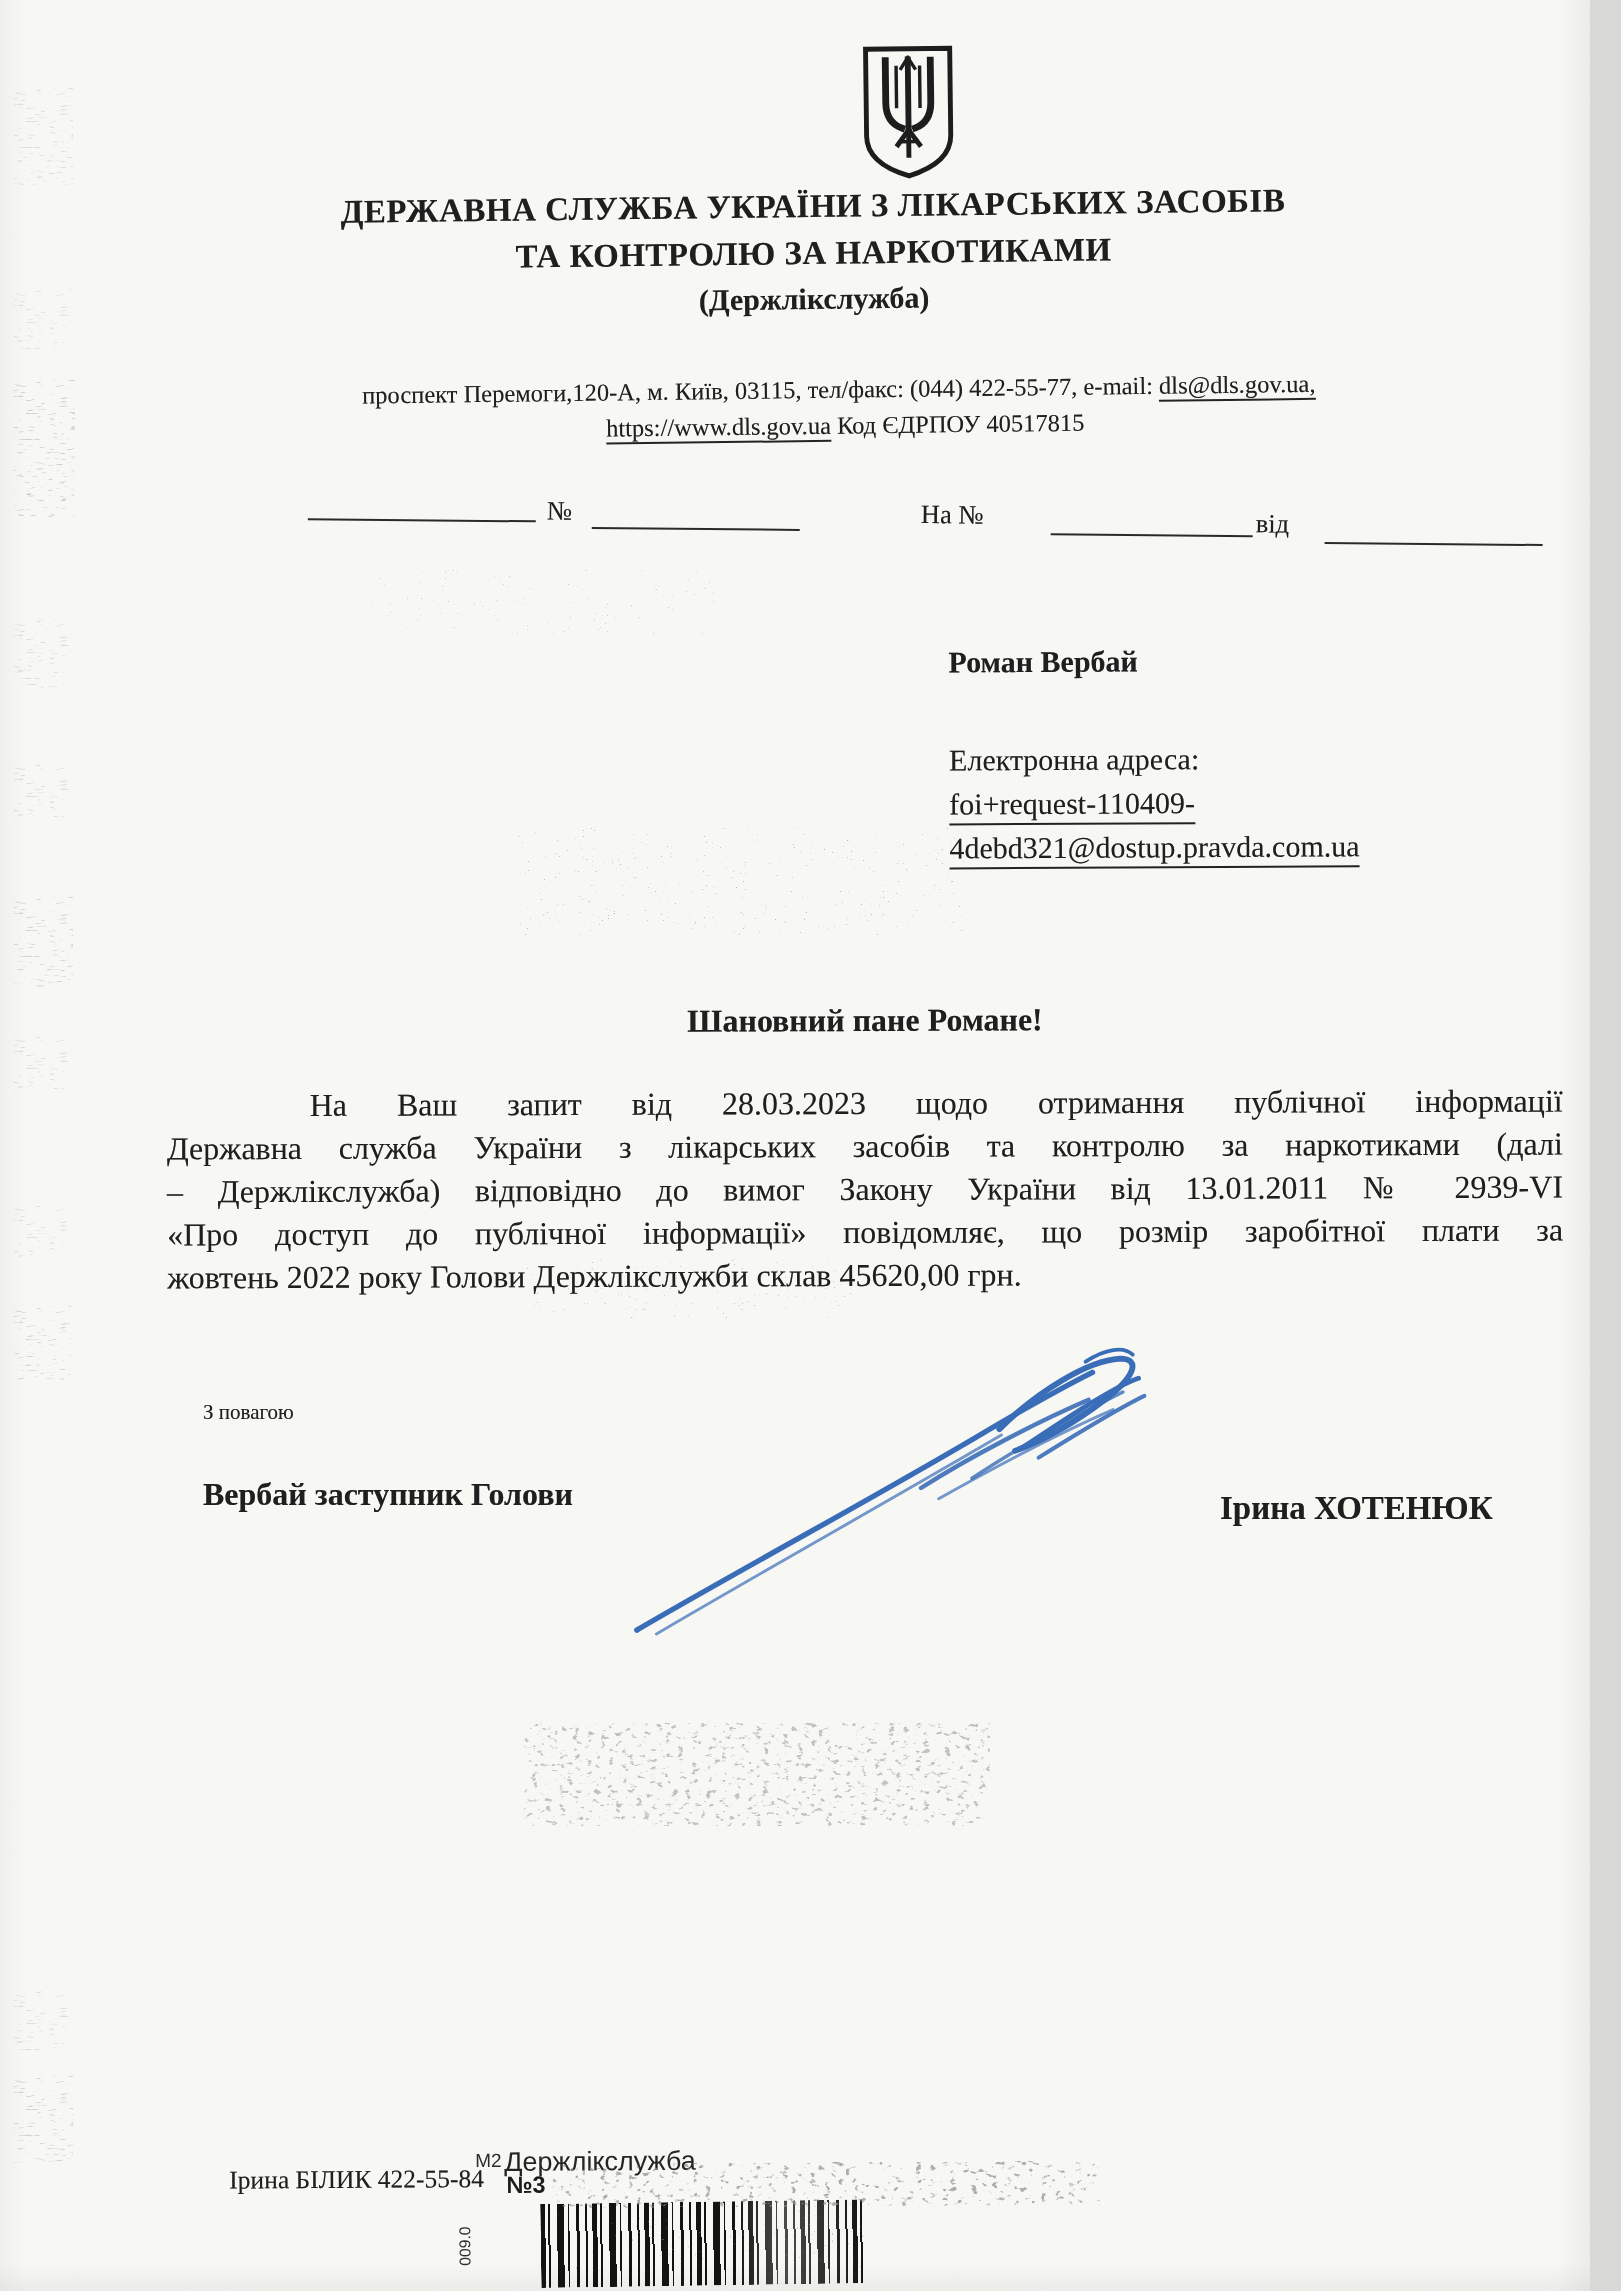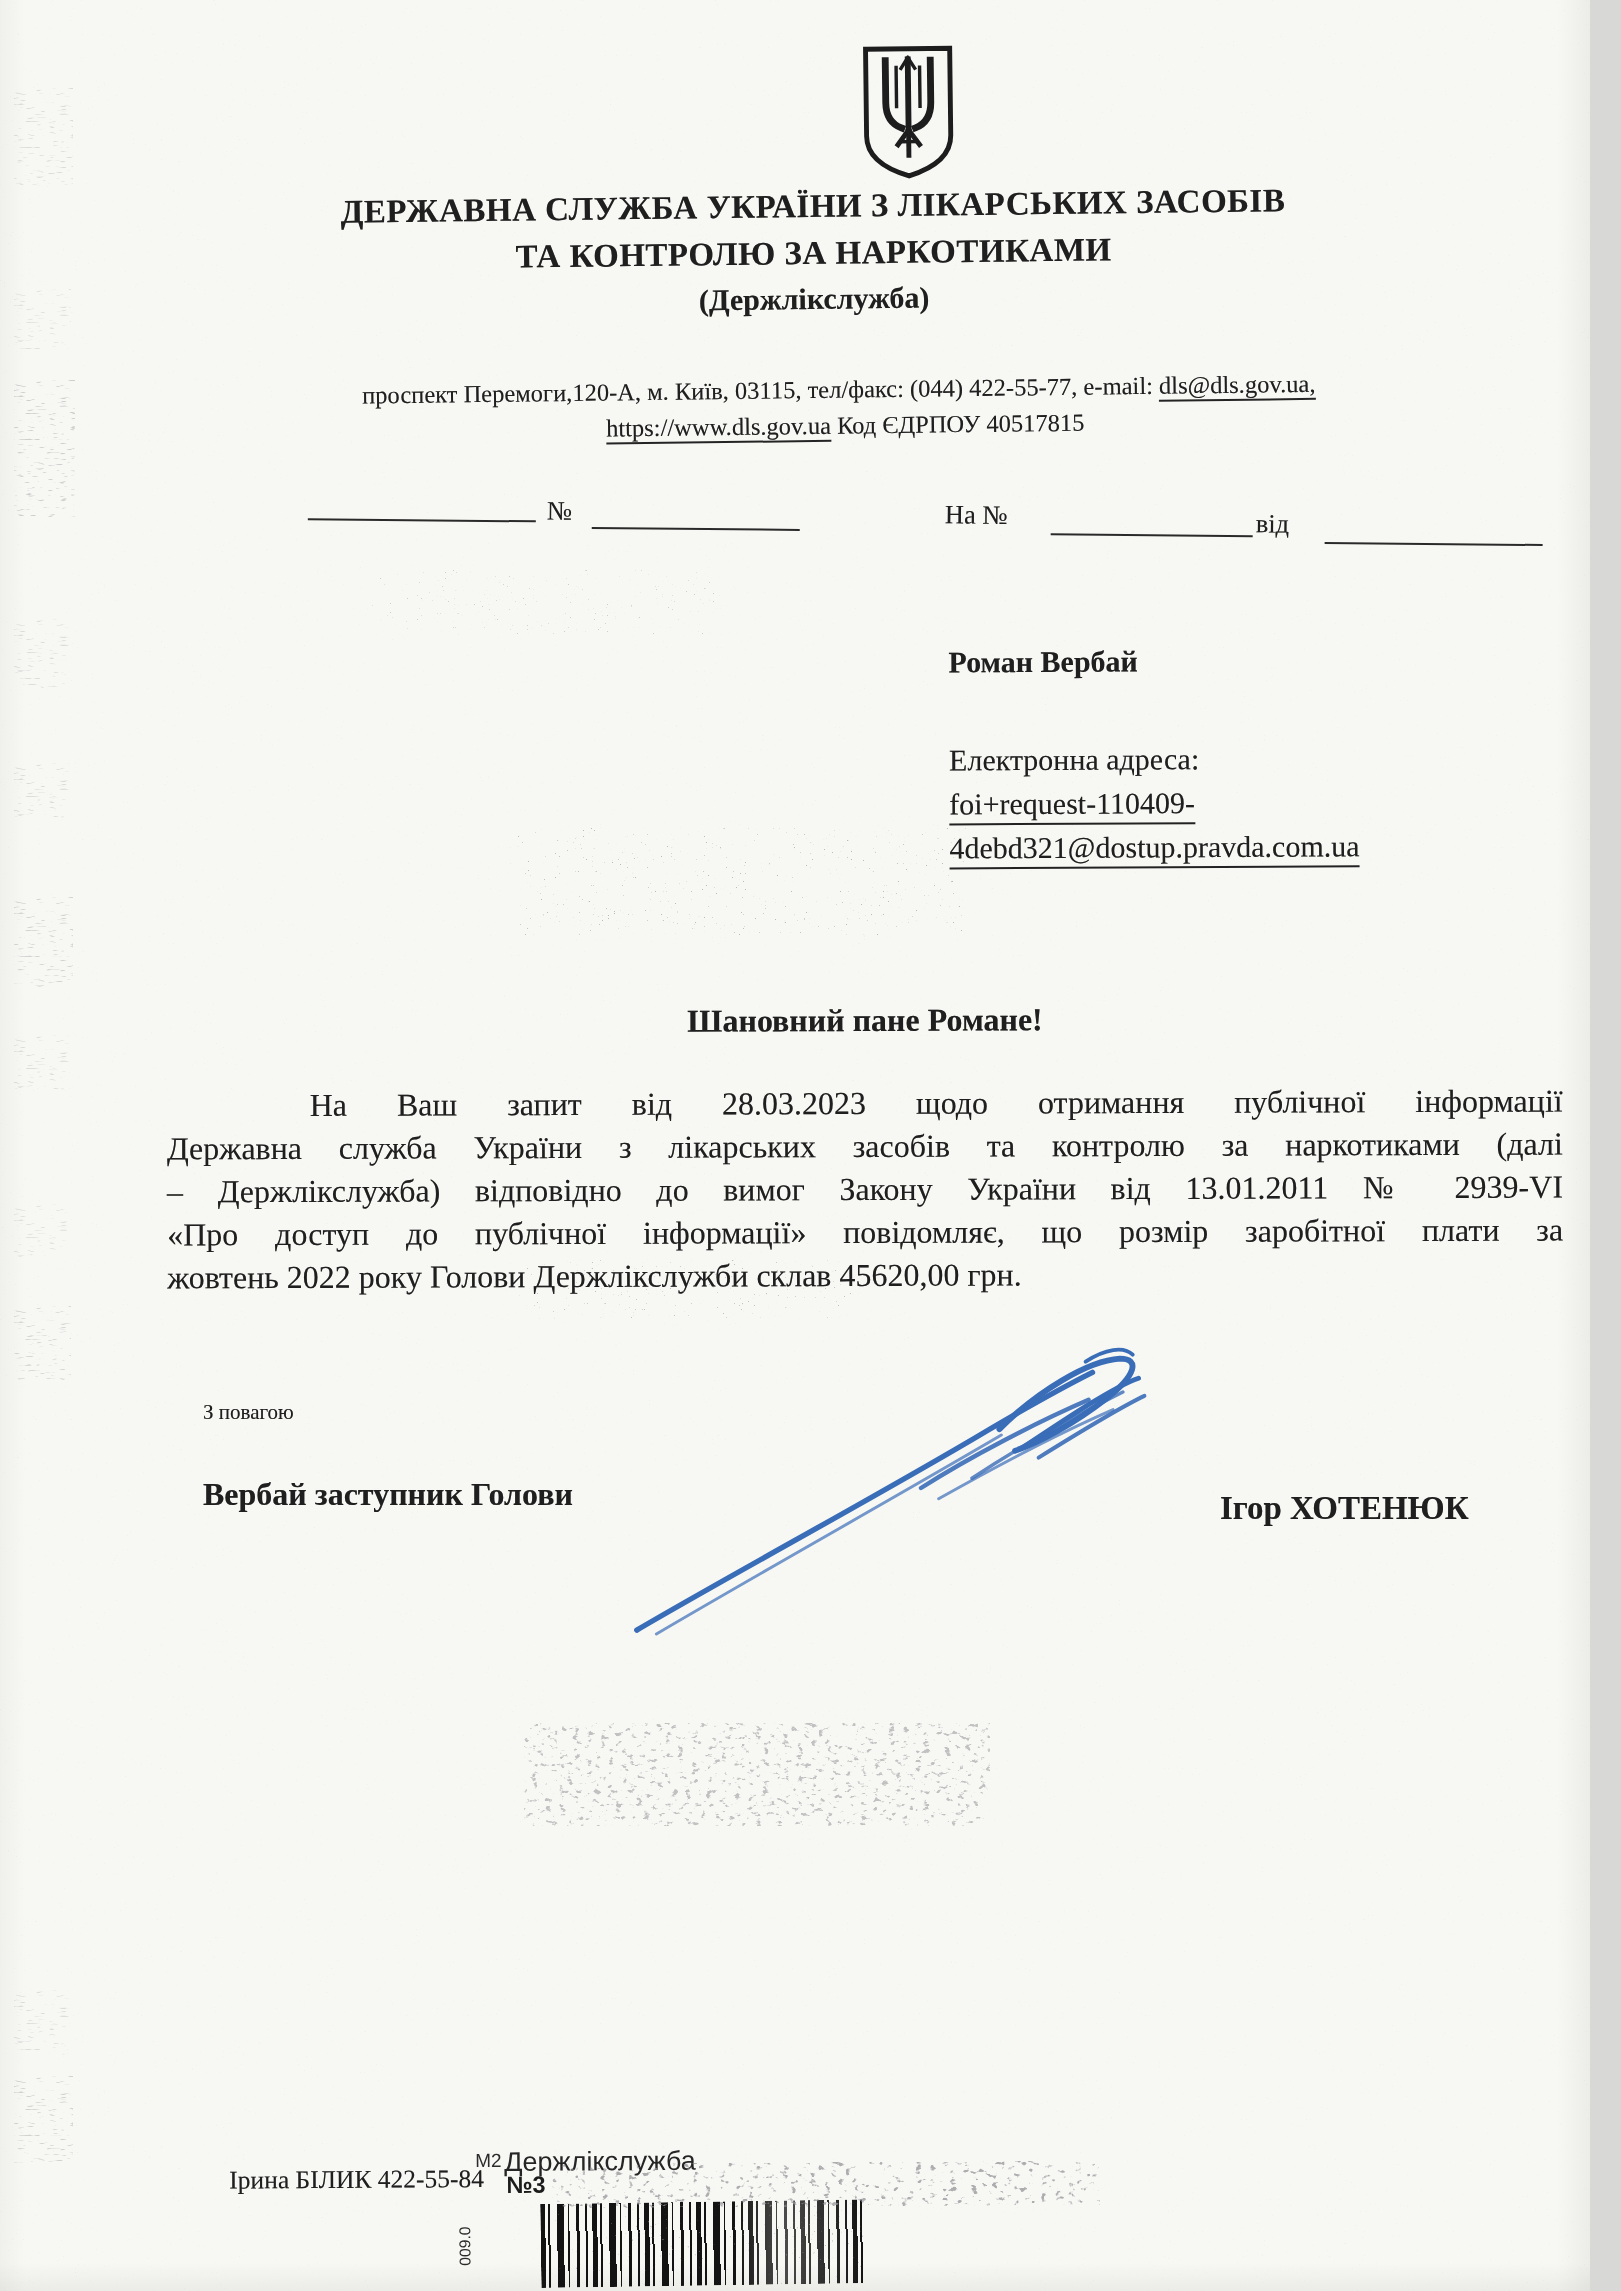--- a/index.html
+++ b/index.html
@@ -100,21 +100,21 @@
     <div class="title2 t">ТА КОНТРОЛЮ ЗА НАРКОТИКАМИ</div>
     <div class="title3 t">(Держлікслужба)</div>
     <div class="addr1 t"><span>проспект Перемоги,120-А, м. Київ, 03115, тел/факс: (044) 422-55-77, e-mail: </span><span class="u">dls@dls.gov.ua,</span></div>
     <div class="addr2 t"><span class="u">https://www.dls.gov.ua</span><span> Код ЄДРПОУ 40517815</span></div>
   </div>
 
   <div id="refline" class="abs">
     <div class="blank" style="left:310px;top:523px;width:228px;"></div>
     <div class="reflabel t" style="left:549px;top:498px;">№</div>
     <div class="blank" style="left:594px;top:529px;width:208px;"></div>
-    <div class="reflabel t" style="left:947px;top:498px;font-family:Liberation Serif, serif;">На №</div>
+    <div class="reflabel t" style="left:923px;top:498px;font-family:Liberation Serif, serif;">На №</div>
     <div class="blank" style="left:1053px;top:531px;width:202px;"></div>
     <div class="reflabel t" style="left:1258px;top:504px;">від</div>
     <div class="blank" style="left:1327px;top:537px;width:218px;"></div>
   </div>
 
   <div id="recipient" class="abs t">
     <div class="rname">Роман Вербай</div>
     <div>Електронна адреса:</div>
     <div><span class="remail">foi+request-110409-</span></div>
     <div><span class="remail">4debd321@dostup.pravda.com.ua</span></div>
@@ -125,21 +125,21 @@
   <div id="bodytext" class="abs t">
     <div class="bline first">На Ваш запит від 28.03.2023 щодо отримання публічної інформації</div>
     <div class="bline">Державна служба України з лікарських засобів та контролю за наркотиками (далі</div>
     <div class="bline">– Держлікслужба) відповідно до вимог Закону України від 13.01.2011 № 2939-VI</div>
     <div class="bline">«Про доступ до публічної інформації» повідомляє, що розмір заробітної плати за</div>
     <div class="bline last">жовтень 2022 року Голови  Держлікслужби склав 45620,00 грн.</div>
   </div>
 
   <div id="closing" class="abs t">З повагою</div>
   <div id="sigtitle" class="abs t">Вербай заступник Голови</div>
-  <div id="signame" class="abs t">Ігор ХОТЕНЮК</div>
+  <div id="signame" class="abs t">Ірина ХОТЕНЮК</div>
 
   <svg id="signature-svg" class="abs" width="588" height="314" viewBox="0 0 600 320">
     <g fill="none" stroke="#3a6db8" stroke-linecap="round">
       <path d="M60,305 C150,252 320,160 420,100 C468,72 505,52 525,42" stroke-width="5.5"></path>
       <path d="M80,309 C180,250 335,163 432,106" stroke-width="3" opacity="0.7"></path>
       <path d="M430,100 C468,62 520,30 553,28 C574,28 569,45 540,68 C505,95 470,114 446,122" stroke-width="6"></path>
       <path d="M455,118 C500,88 548,56 572,48" stroke-width="5"></path>
       <path d="M470,129 C515,101 557,76 578,66" stroke-width="4" opacity="0.9"></path>
       <path d="M518,31 C538,18 557,15 566,24" stroke-width="4"></path>
       <path d="M350,160 C400,128 470,92 521,70" stroke-width="4.5" opacity="0.9"></path>

